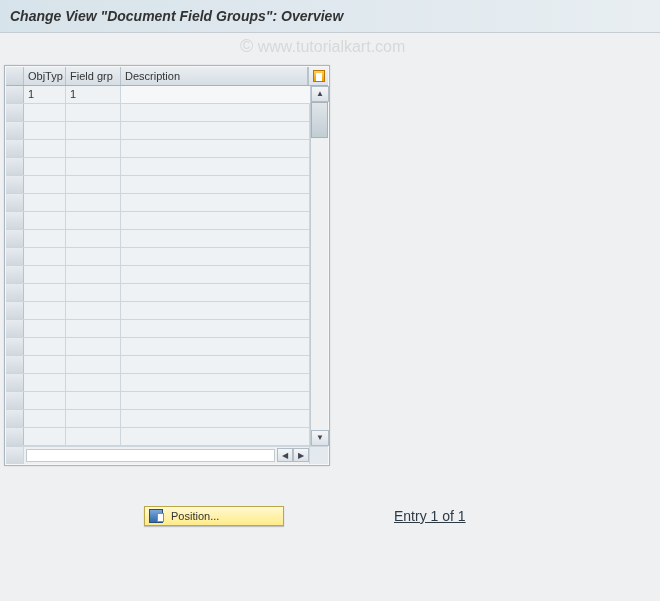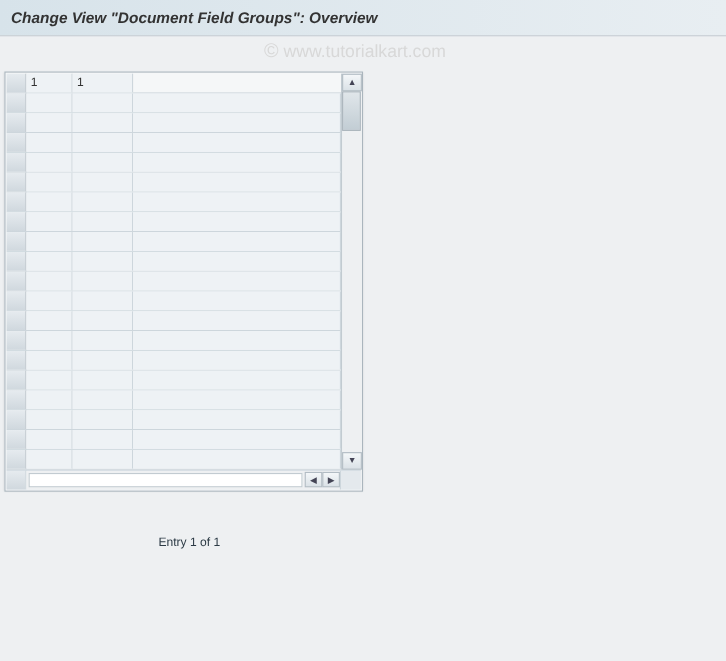--- a/index.html
+++ b/index.html
@@ -167,31 +167,40 @@
     .position-btn .pic {
       width: 14px; height: 14px;
       background: linear-gradient(#7aa7d8,#2f6aad);
       border: 1px solid #294e77;
       position: relative;
     }
     .position-btn .pic::after{
       content:""; position:absolute; top:3px; left:7px; width:5px; height:7px;
       background:#fff; border:1px solid #88a;
     }
-    .entry-status { color: #2c3a45; font-size: 11px; }
+    .entry-status { color: #2c3a45; font-size: 14px; text-decoration: underline; }
   </style>
 </head>
 <body>
 
 <div class="title-bar">Change View "Document Field Groups": Overview</div>
 <div class="toolbar-spacer"></div>
 <div class="watermark"><span class="watermark-c">©</span> <span>www.tutorialkart.com</span></div>
 
 <div class="content-area">
   <div class="grid-wrap">
+    <div class="grid-header">
+      <div class="gh-selector"></div>
+      <div class="gh-col col-objtyp">ObjTyp</div>
+      <div class="gh-col col-fieldgrp">Field grp</div>
+      <div class="gh-col col-desc">Description</div>
+      <div class="gh-config">
+        <span class="config-icon"></span>
+      </div>
+    </div>
     <div class="grid-body">
       <div class="grid-rows" id="grid-rows">
           <div class="grid-row">
             <div class="row-selector"></div>
             <div class="cell col-objtyp">1</div>
             <div class="cell col-fieldgrp">1</div>
           </div>
           <div class="grid-row">
             <div class="row-selector"></div>
             <div class="cell col-objtyp"></div>
@@ -320,15 +329,19 @@
       <div class="hscroll">
         <div class="htrack"></div>
         <div class="sbtn">◀</div>
         <div class="sbtn">▶</div>
       </div>
       <div class="corner"></div>
     </div>
   </div>
 
   <div class="lower-bar">
+    <button class="position-btn">
+      <span class="pic"></span>
+      <span>Position...</span>
+    </button>
     <span class="entry-status">Entry 1 of 1</span>
   </div>
 </div>
 
 </body></html>

